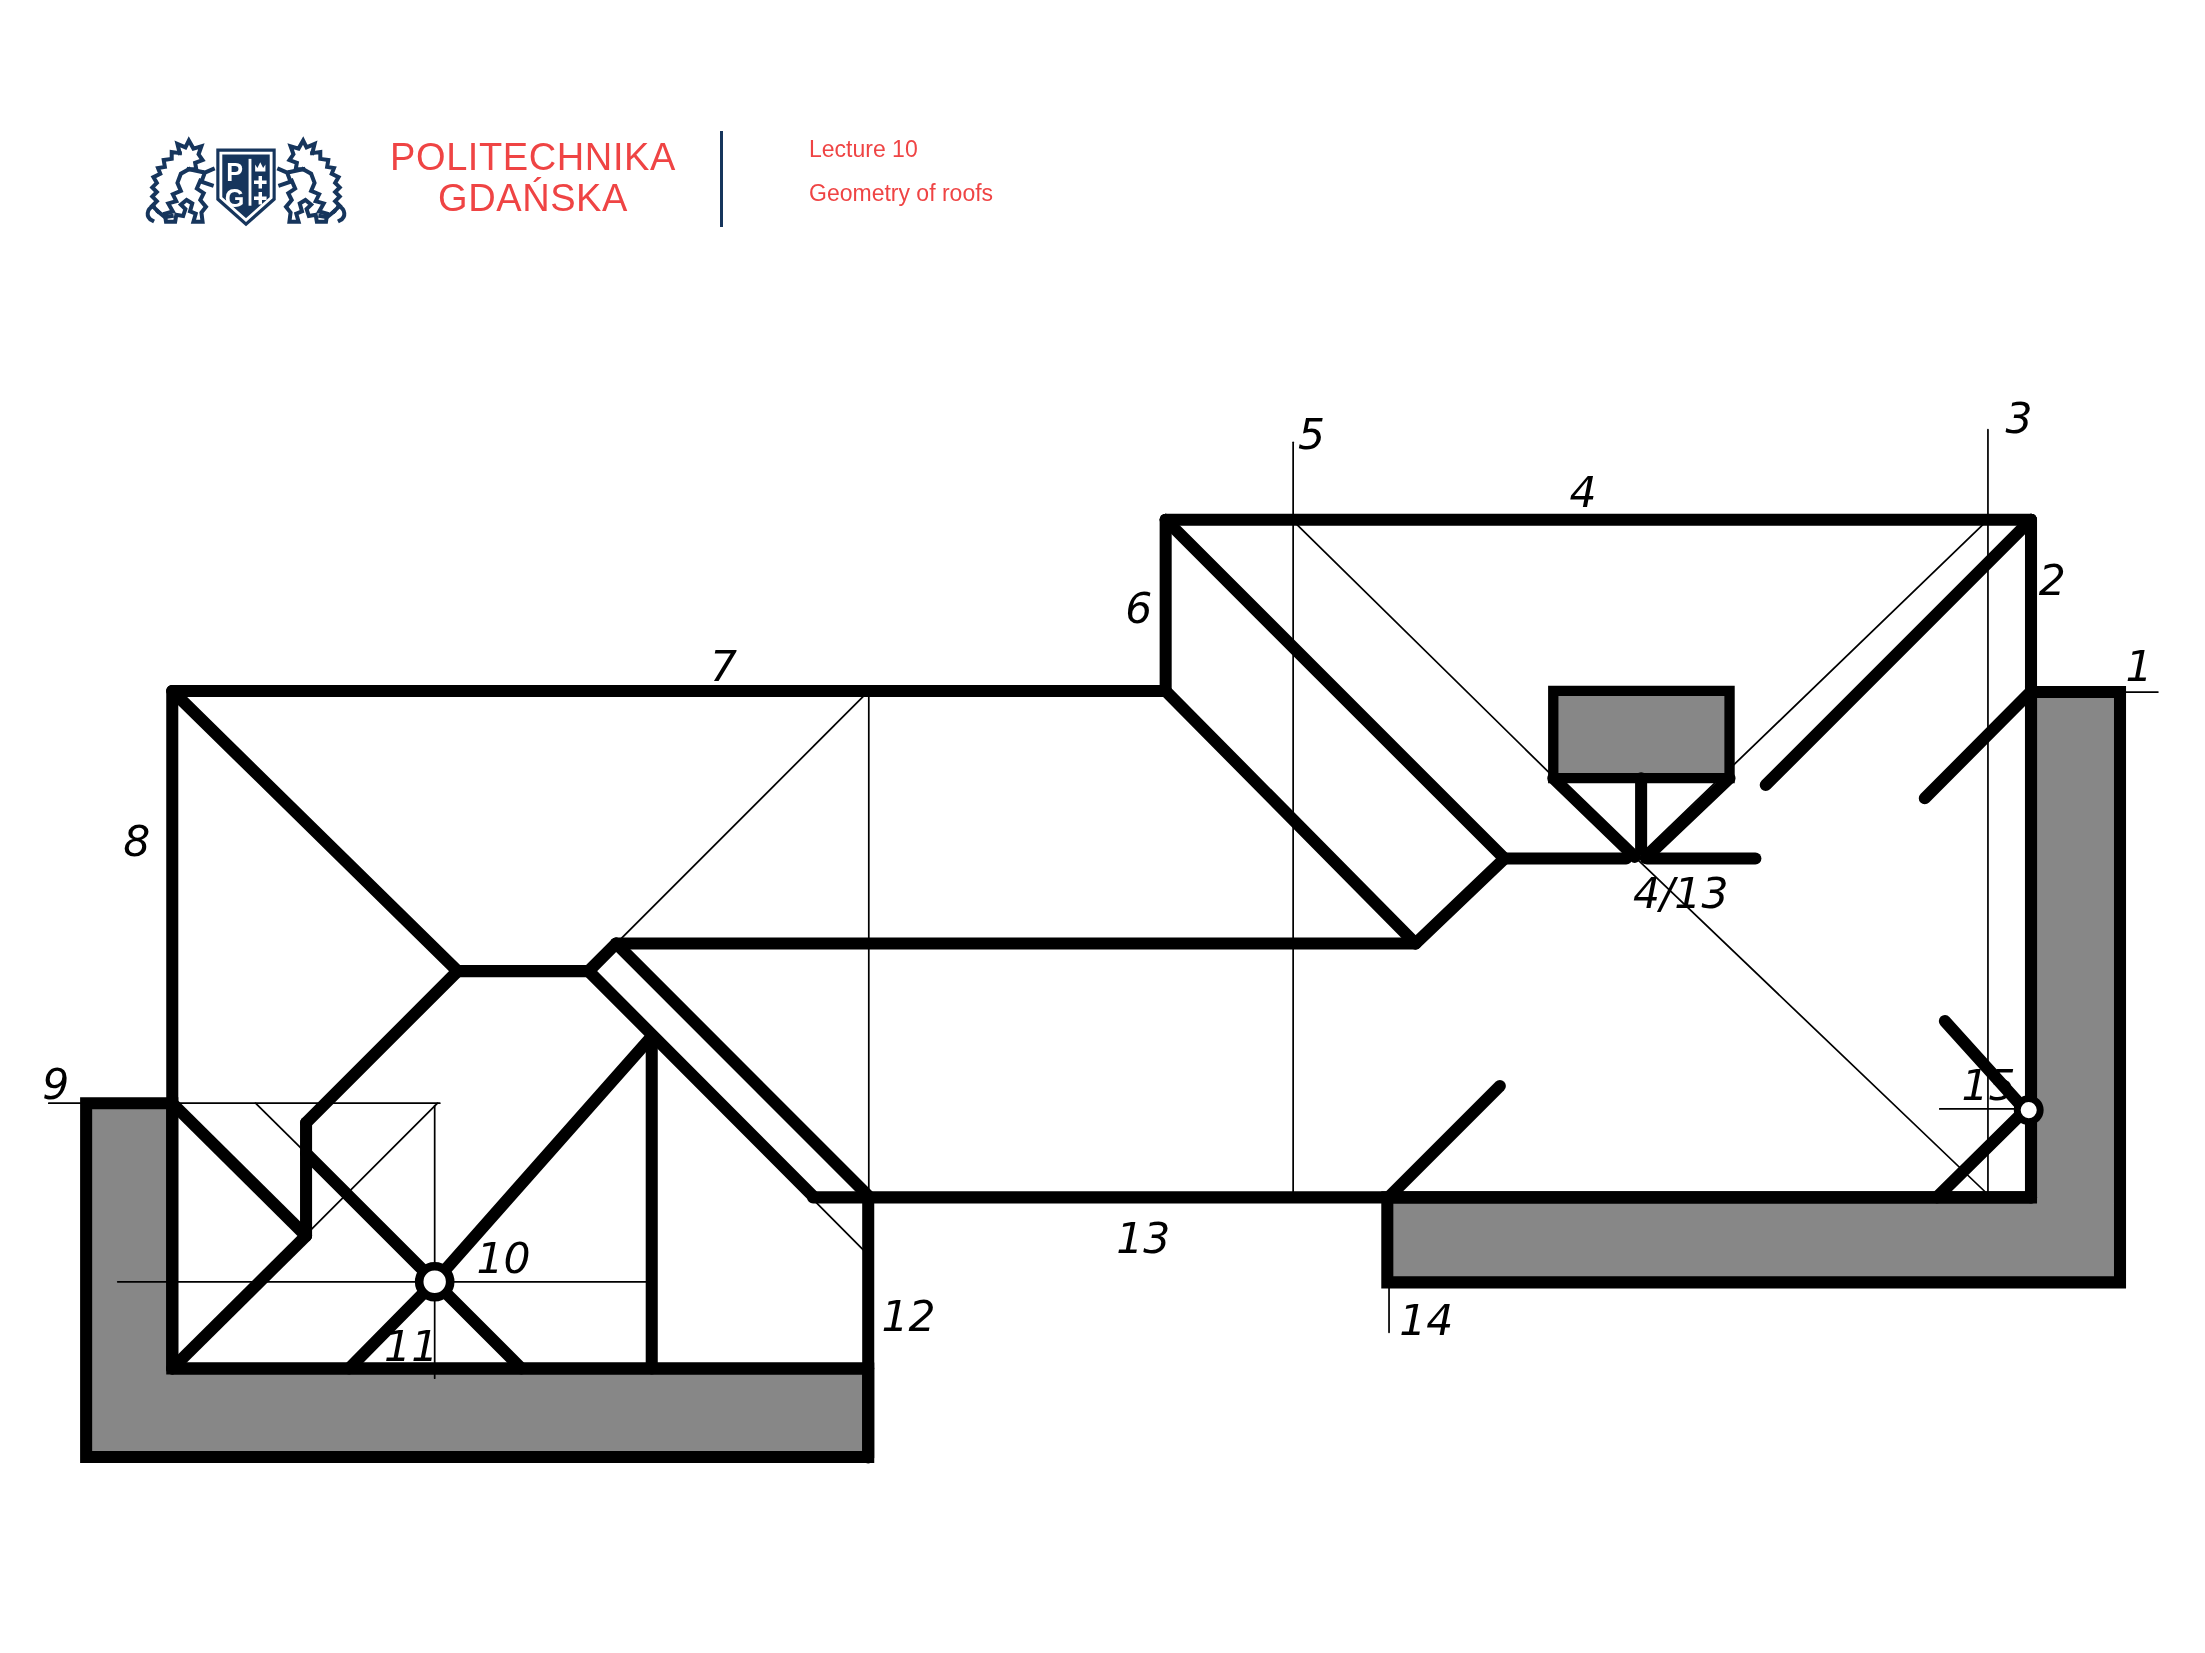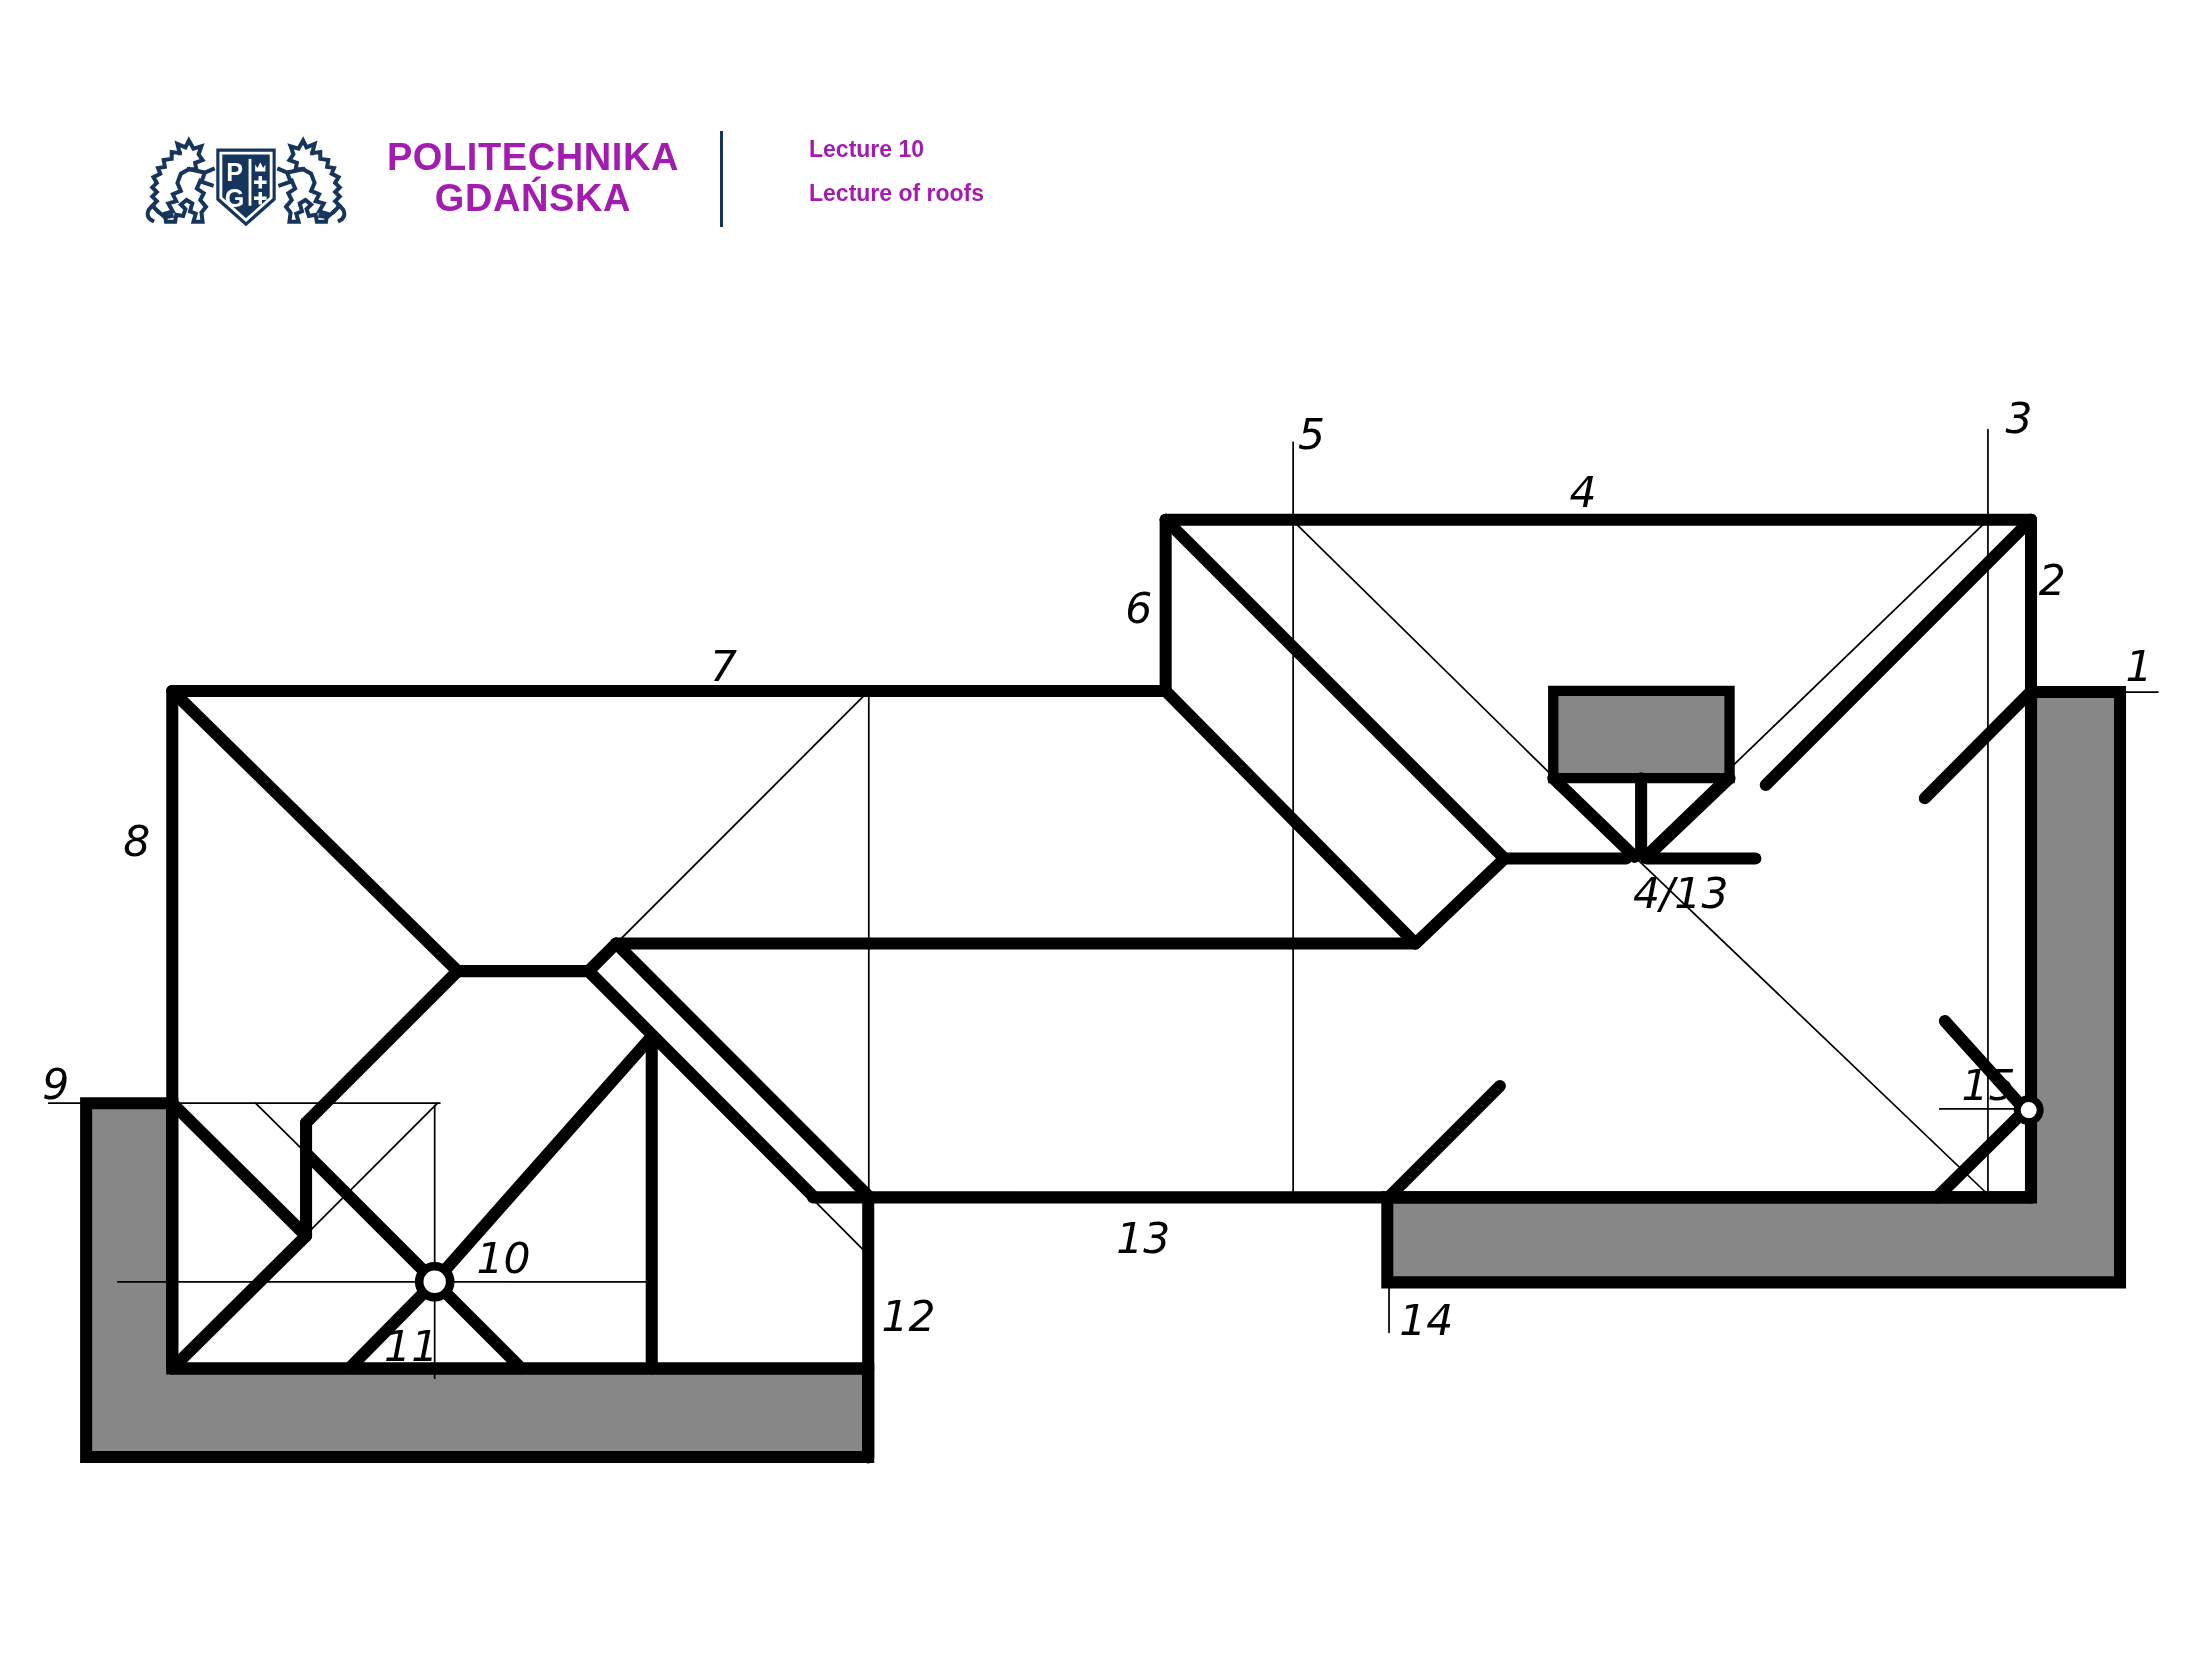--- a/index.html
+++ b/index.html
@@ -1,18 +1,18 @@
 <!DOCTYPE html>
 <html style="font-size:9.2px"><head>
 <meta charset="utf-8">
 <style>
   html,body{margin:0;padding:0;background:#ffffff;}
   #app{position:relative;width:2205px;height:1654px;background:#ffffff;overflow:hidden;
        font-family:"Liberation Sans","DejaVu Sans",sans-serif;}
-  .hdr-text{position:absolute;color:#a21caf;font-weight:bold;line-height:1.08;}
+  .hdr-text{position:absolute;color:#ef4444;font-weight:normal;line-height:1.08;}
   #uni-name{left:372px;top:137px;width:322px;text-align:center;font-size:38px;letter-spacing:0.6px;}
   #hdr-sep{position:absolute;left:720px;top:131px;width:3.4px;height:96px;background:#16355c;}
   #lecture-block{left:809px;top:137px;font-size:23px;}
   #lecture-block .sub{margin-top:19.5px;}
   #logo-box{position:absolute;left:139px;top:136px;width:214px;height:96px;}
   #roof-plan{position:absolute;left:0;top:0;width:2205px;height:1654px;}
   .lbl{font-family:"DejaVu Sans","Liberation Sans",sans-serif;font-style:italic;
        font-size:74px;fill:#000000;}
 </style>
 </head>
@@ -59,21 +59,21 @@
 
     <div id="uni-name" class="hdr-text">
       <div>POLITECHNIKA</div>
       <div>GDAŃSKA</div>
     </div>
 
     <div id="hdr-sep"></div>
 
     <div id="lecture-block" class="hdr-text">
       <div>Lecture 10</div>
-      <div class="sub">Lecture of roofs</div>
+      <div class="sub">Geometry of roofs</div>
     </div>
   </div>
 
   <svg id="roof-plan" viewBox="0 0 3840 2880" xmlns="http://www.w3.org/2000/svg">
       <polygon points="150,1921 300,1921 300,2383 1512,2383 1512,2537 150,2537" fill="#878787" stroke="#000000" stroke-width="21" stroke-linejoin="miter"></polygon>
       <polygon points="3537,1205 3692,1205 3692,2233 2416,2233 2416,2085 3537,2085" fill="#878787" stroke="#000000" stroke-width="21" stroke-linejoin="miter"></polygon>
       <line x1="2252" y1="770" x2="2252" y2="2082" stroke="#000000" stroke-width="3" stroke-linecap="round"></line>
       <line x1="3462" y1="748" x2="3462" y2="2082" stroke="#000000" stroke-width="3" stroke-linecap="round"></line>
       <line x1="3692" y1="1205" x2="3758" y2="1205" stroke="#000000" stroke-width="3" stroke-linecap="round"></line>
       <line x1="85" y1="1921" x2="766" y2="1921" stroke="#000000" stroke-width="3" stroke-linecap="round"></line>

